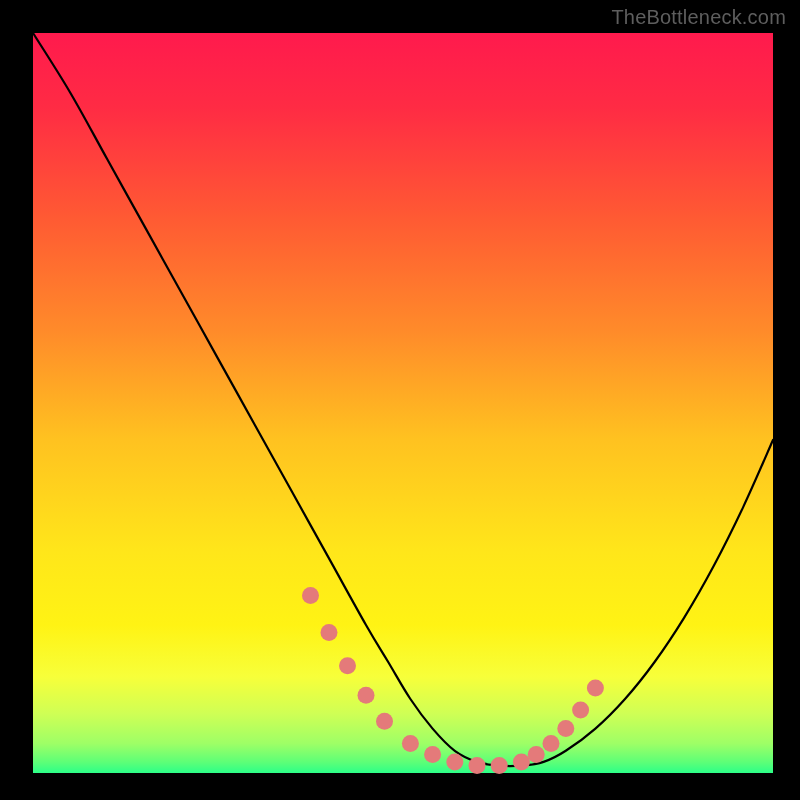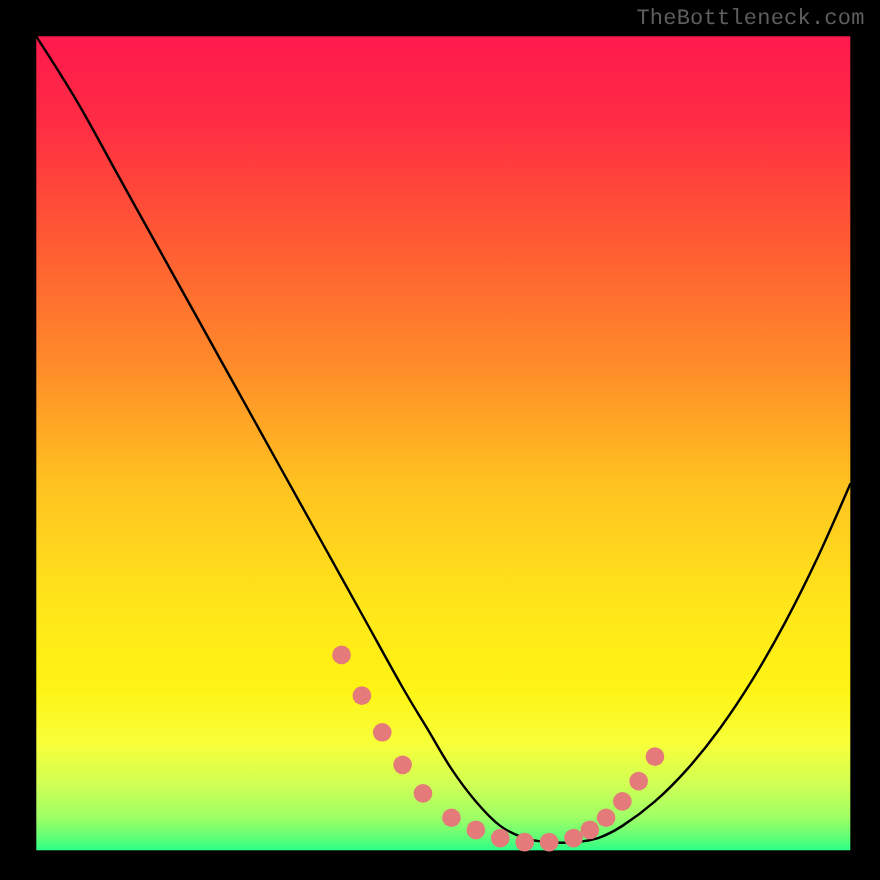--- a/index.html
+++ b/index.html
@@ -9,21 +9,20 @@
     height: 800px;
     background: #000;
     overflow: hidden;
     font-family: Arial, Helvetica, sans-serif;
   }
   .stage {
     position: relative;
     width: 800px;
     height: 800px;
     background: #000;
-    font-family: Liberation Mono, monospace;
   }
   .watermark {
     position: absolute;
     top: 6px;
     right: 14px;
     color: #5e5e5e;
     font-size: 20px;
     font-weight: 500;
     letter-spacing: 0.2px;
     z-index: 10;

